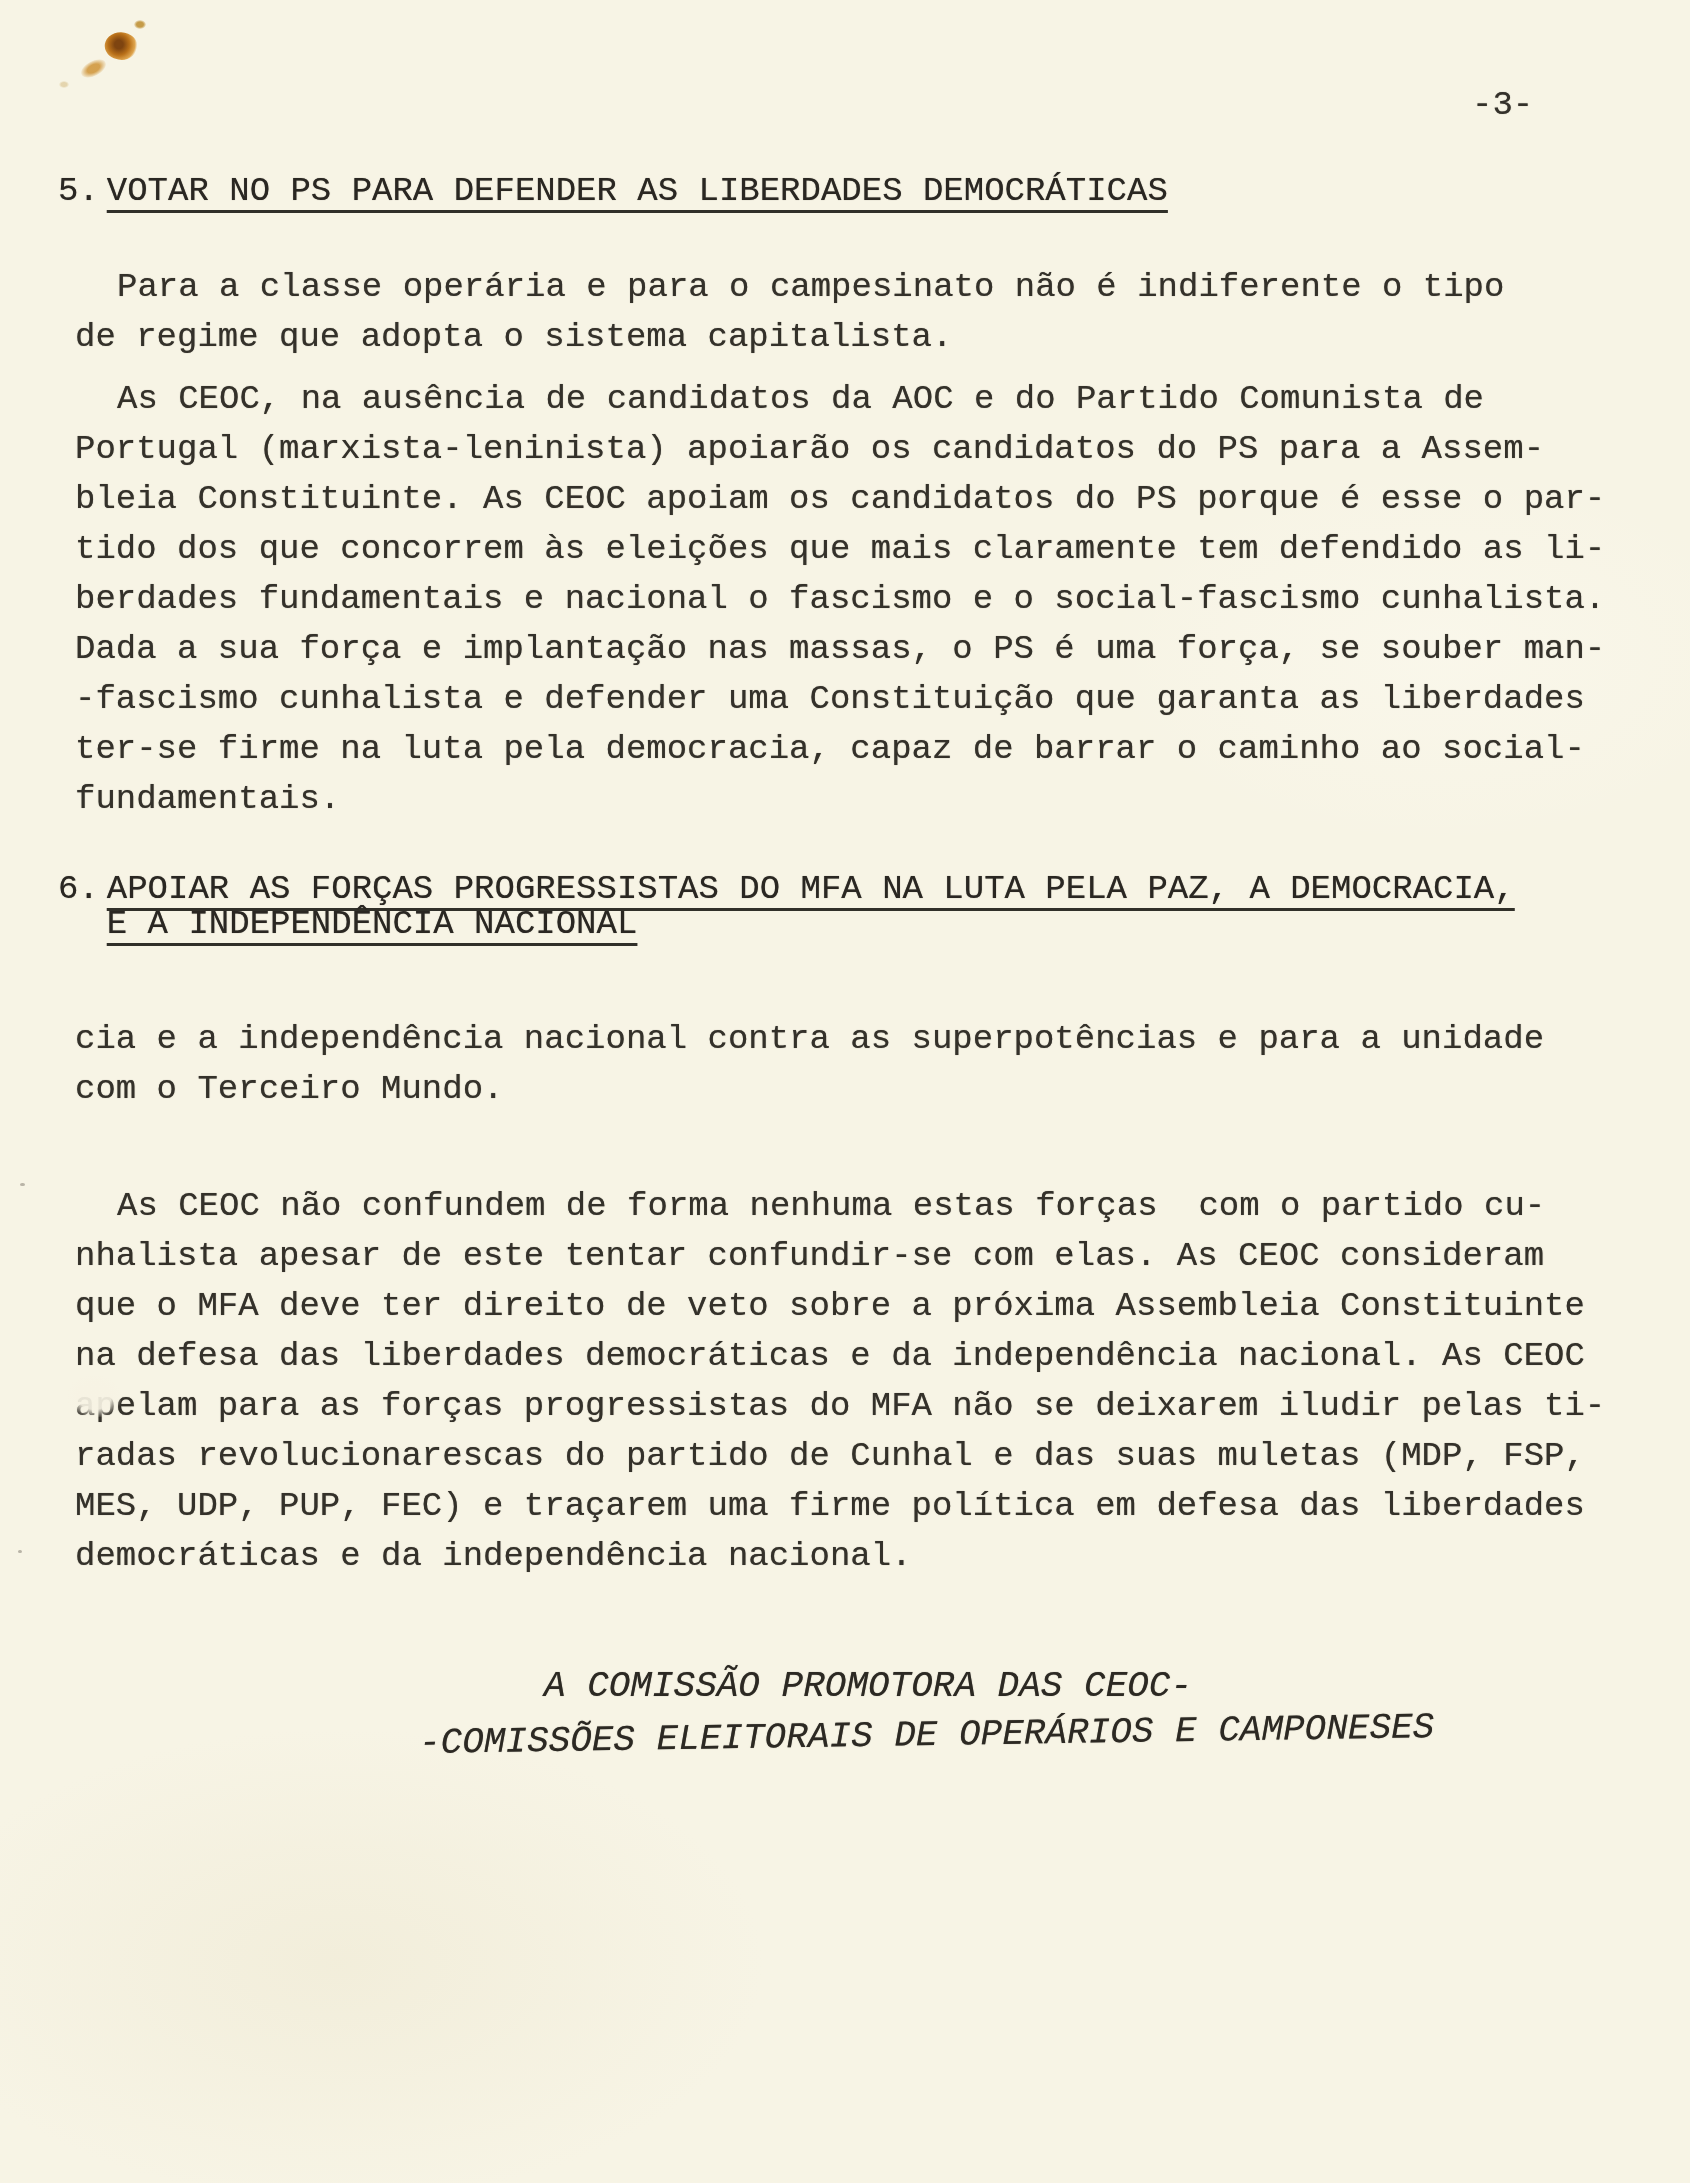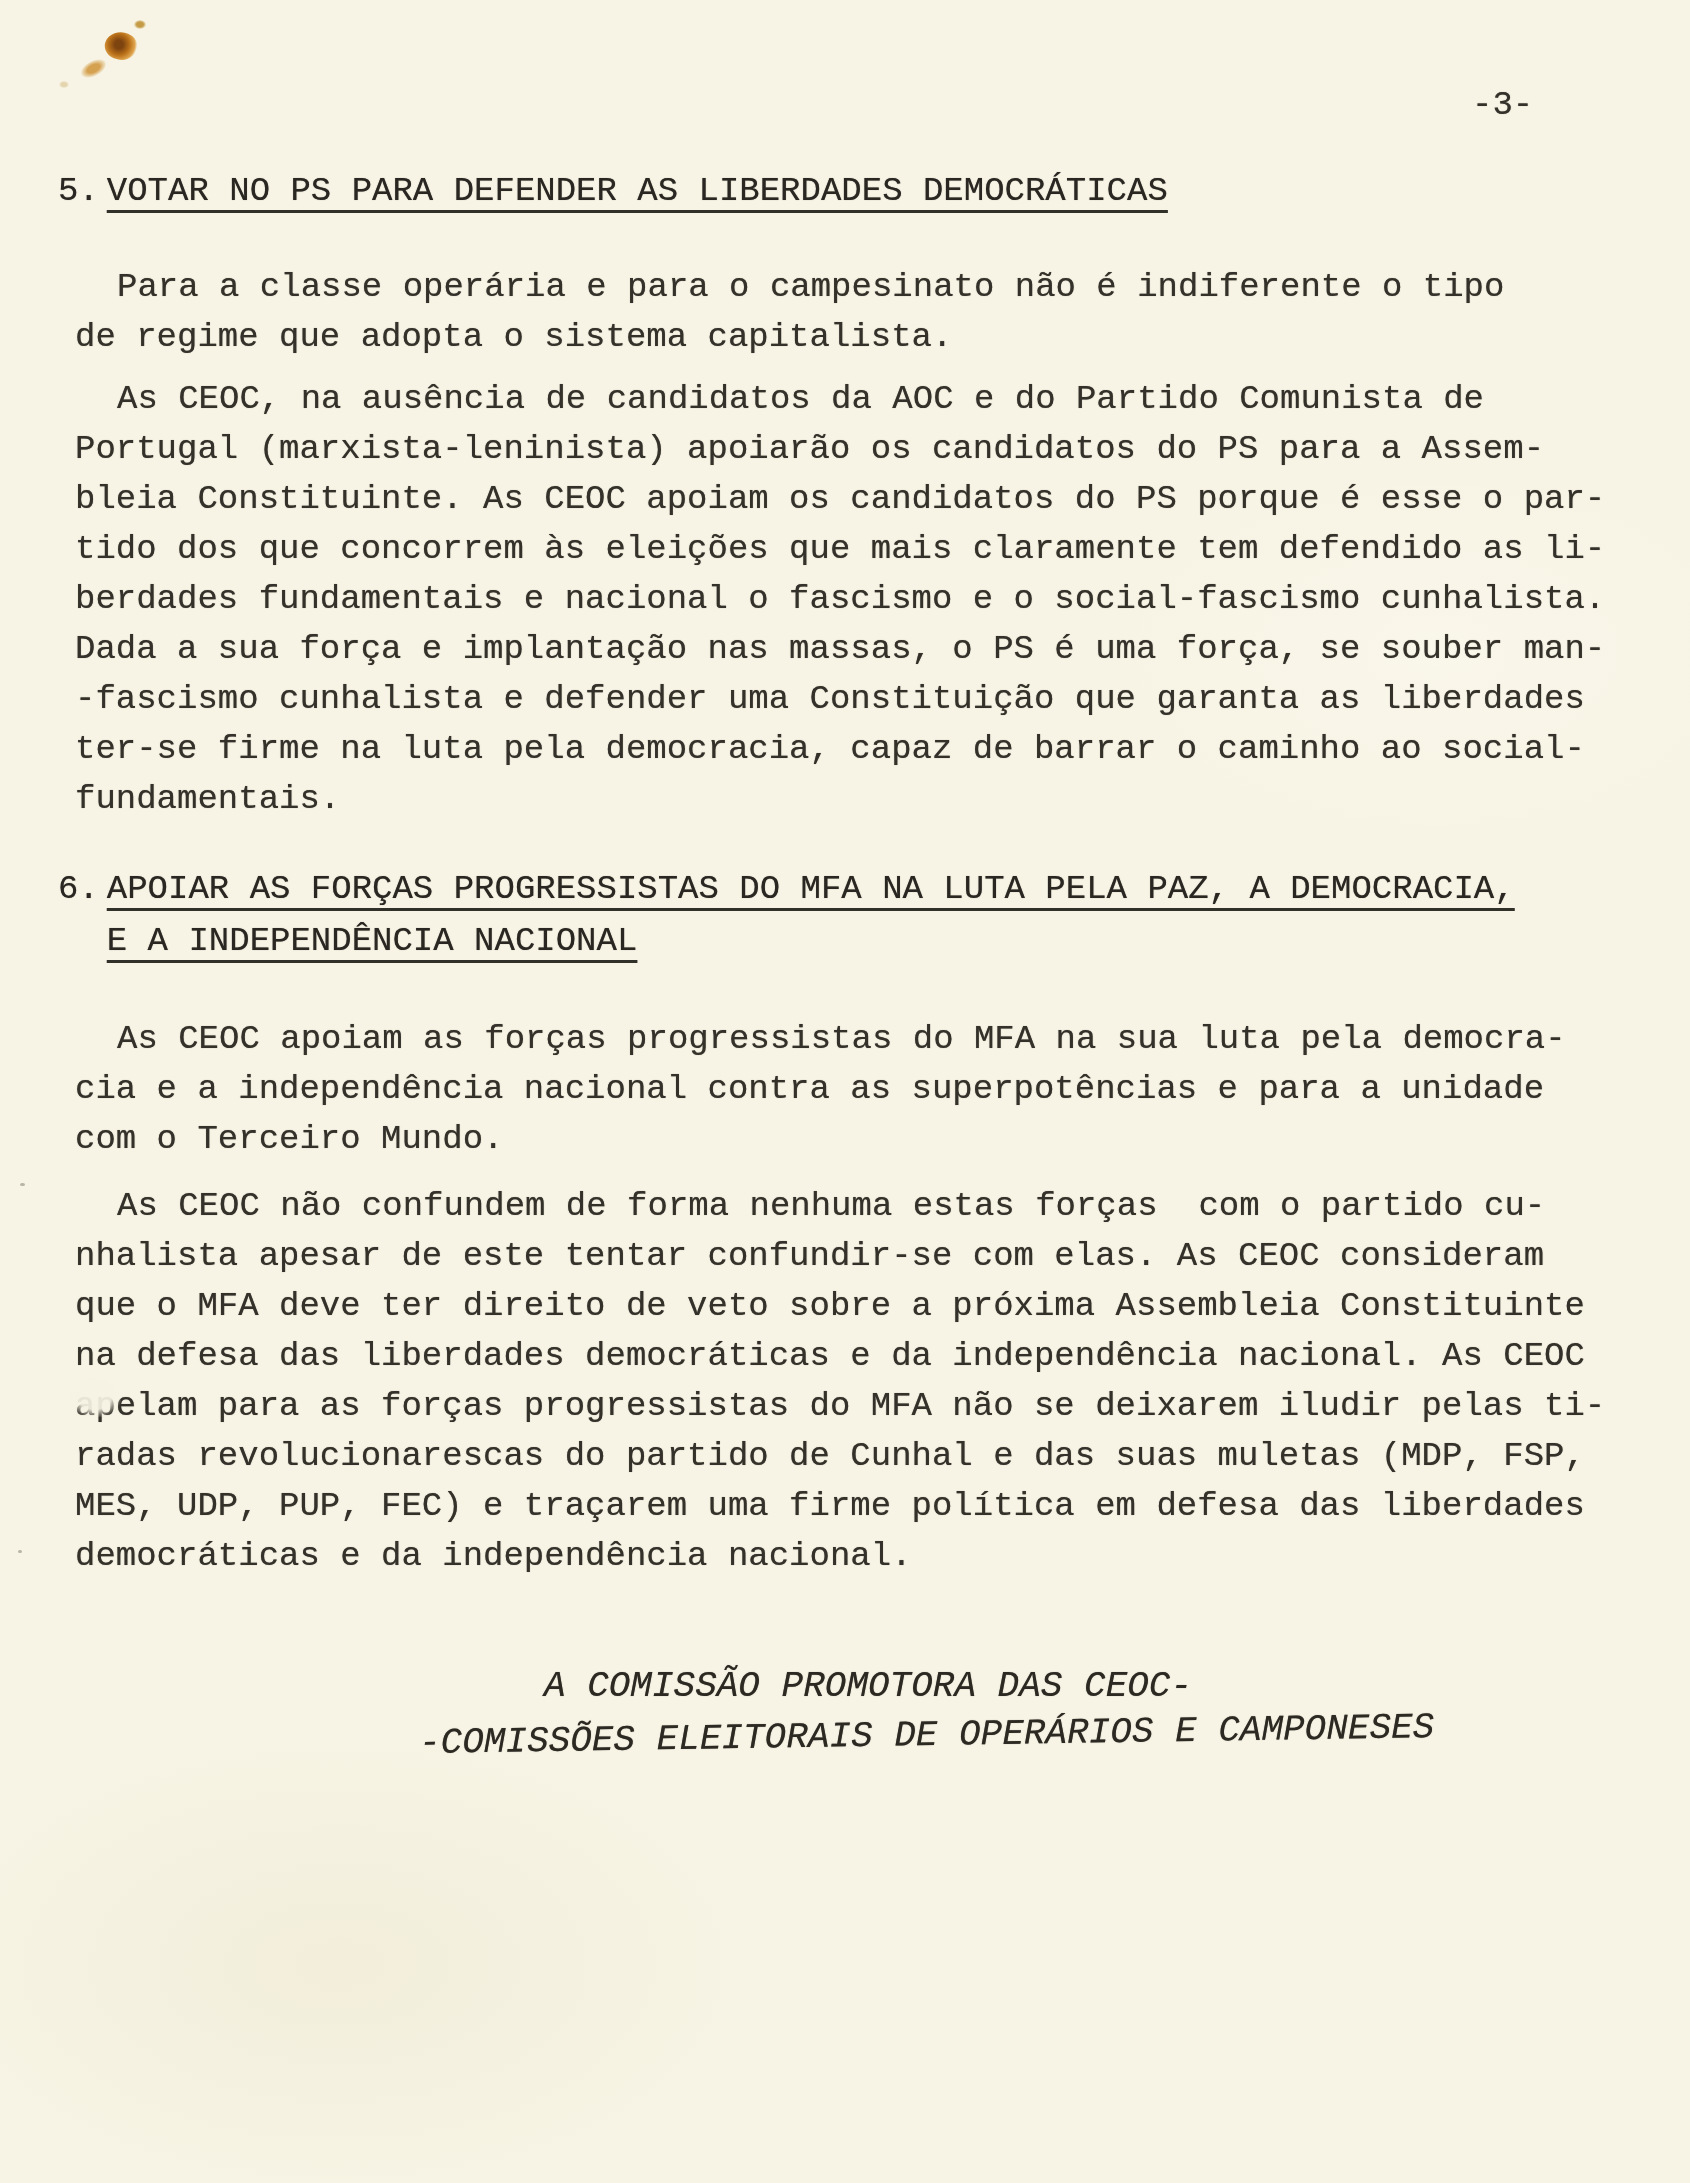--- a/index.html
+++ b/index.html
@@ -21,21 +21,21 @@
     position:absolute; left:1472px; top:86px;
     font-size:34px; line-height:38px;
   }
   .heading{
     position:absolute; left:58px;
     font-size:34px; line-height:35px;
     color:#2a2722;
     display:flex; align-items:flex-start;
   }
   .heading .num{ margin-right:8px; white-space:pre; }
-  .title-stack{ display:flex; flex-direction:column; gap:17px; }
+  .title-stack{ display:flex; flex-direction:column; }
   .u{
     text-decoration:underline;
     text-decoration-thickness:3.4px;
     text-underline-offset:9.5px;
     text-decoration-color:rgba(38,36,31,0.85);
     white-space:pre;
   }
   .para{
     position:absolute; left:59px;
     font-size:34px; line-height:50px;margin-left:16px;
@@ -121,21 +121,20 @@
 
   <div class="heading txt" style="top:872px">
     <span class="num">6.</span>
     <span class="title-stack">
       <span class="u">APOIAR AS FORÇAS PROGRESSISTAS DO MFA NA LUTA PELA PAZ, A DEMOCRACIA,</span>
       <span class="u">E A INDEPENDÊNCIA NACIONAL</span>
     </span>
   </div>
 
   <div class="para txt" style="top:1014px">
-    <div class="line indent">As CEOC apoiam as forças progressistas do MFA na sua luta pela democra-</div>
     <div class="line">cia e a independência nacional contra as superpotências e para a unidade</div>
     <div class="line">com o Terceiro Mundo.</div>
   </div>
 
   <div class="para txt" style="top:1181px">
     <div class="line indent">As CEOC não confundem de forma nenhuma estas forças  com o partido cu-</div>
     <div class="line">nhalista apesar de este tentar confundir-se com elas. As CEOC consideram</div>
     <div class="line">que o MFA deve ter direito de veto sobre a próxima Assembleia Constituinte</div>
     <div class="line">na defesa das liberdades democráticas e da independência nacional. As CEOC</div>
     <div class="line">apelam para as forças progressistas do MFA não se deixarem iludir pelas ti-</div>

